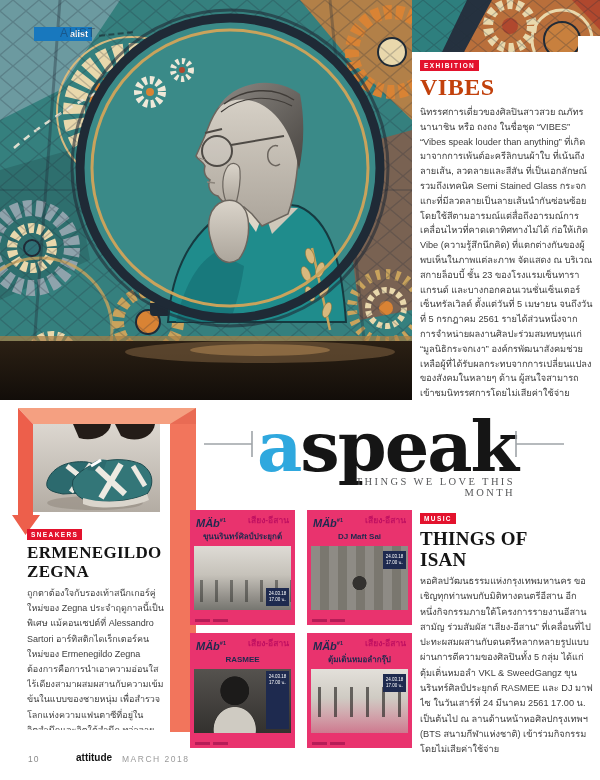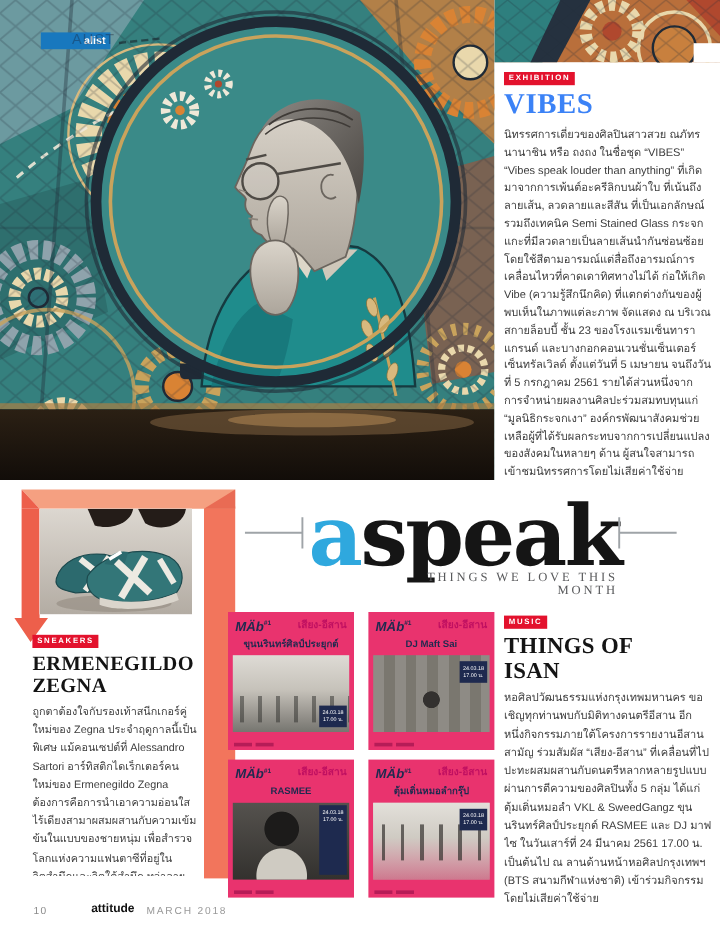--- a/index.html
+++ b/index.html
@@ -16,21 +16,21 @@
   .alist-ghost{position:absolute;left:60px;top:26px;font-size:12px;font-weight:normal;
     color:rgba(25,35,55,.38);letter-spacing:1px;}
   .alist-ghost i{display:inline-block;width:34px;height:0;border-top:2px dashed rgba(20,25,35,.55);
     vertical-align:middle;margin-left:3px;transform:rotate(-6deg);}
   
   .chip{display:inline-block;background:#E3122D;color:#fff;font-size:6.5px;font-weight:bold;
     letter-spacing:1.4px;padding:2px 4px 1px;line-height:8px;}
   
   .col-ex{position:absolute;left:420px;top:54px;width:173px;}
   .col-ex h1{margin:3px 0 6px;font-family:"Liberation Serif","DejaVu Serif",serif;
-    font-size:24px;line-height:24px;letter-spacing:.5px;color:#3b82f6;}
+    font-size:24px;line-height:24px;letter-spacing:.5px;color:#c2410c;}
   .bodytext{font-size:9.2px;line-height:14.8px;color:#3c3c3c;text-align:left;
     overflow:hidden;word-break:break-word;overflow-wrap:anywhere;}
   .col-ex .bodytext{height:302px;}
   
   .agenda-title{position:absolute;left:257px;top:408px;margin:0;
     font-family:"DejaVu Serif","Liberation Serif",serif;font-weight:bold;
     font-size:70px;line-height:78px;letter-spacing:-2px;color:#151515;}
   .agenda-title .acc{color:#2FA8DE;}
   .agenda-sub{position:absolute;left:330px;top:476px;width:185px;text-align:right;
     font-size:10.5px;letter-spacing:2.4px;color:#58595B;font-family:Liberation Serif, serif;}

